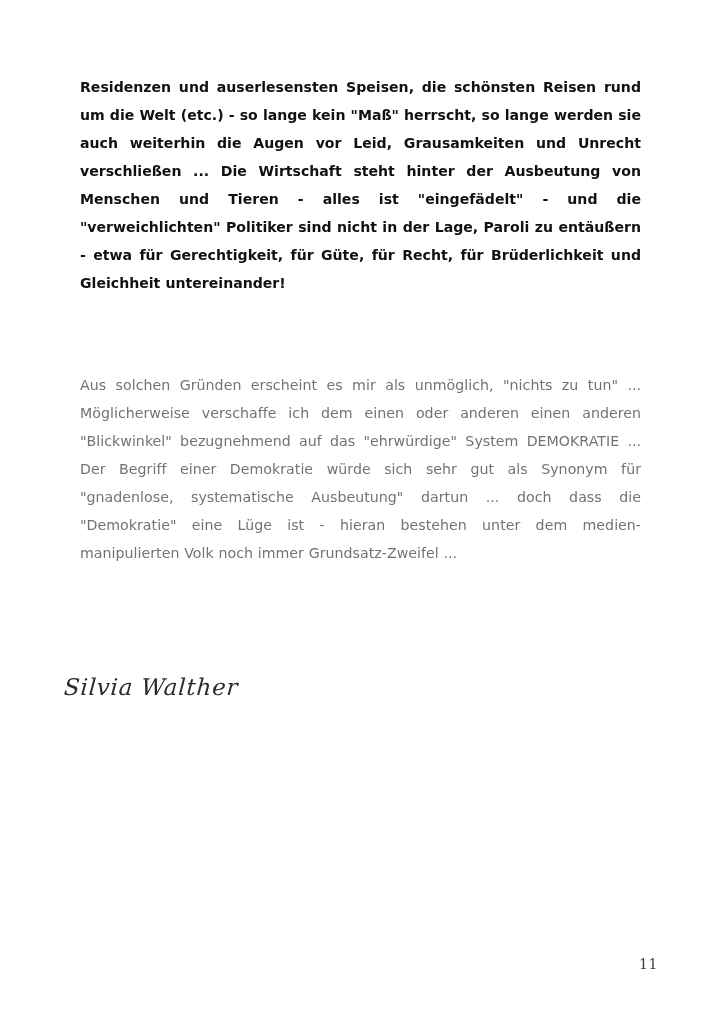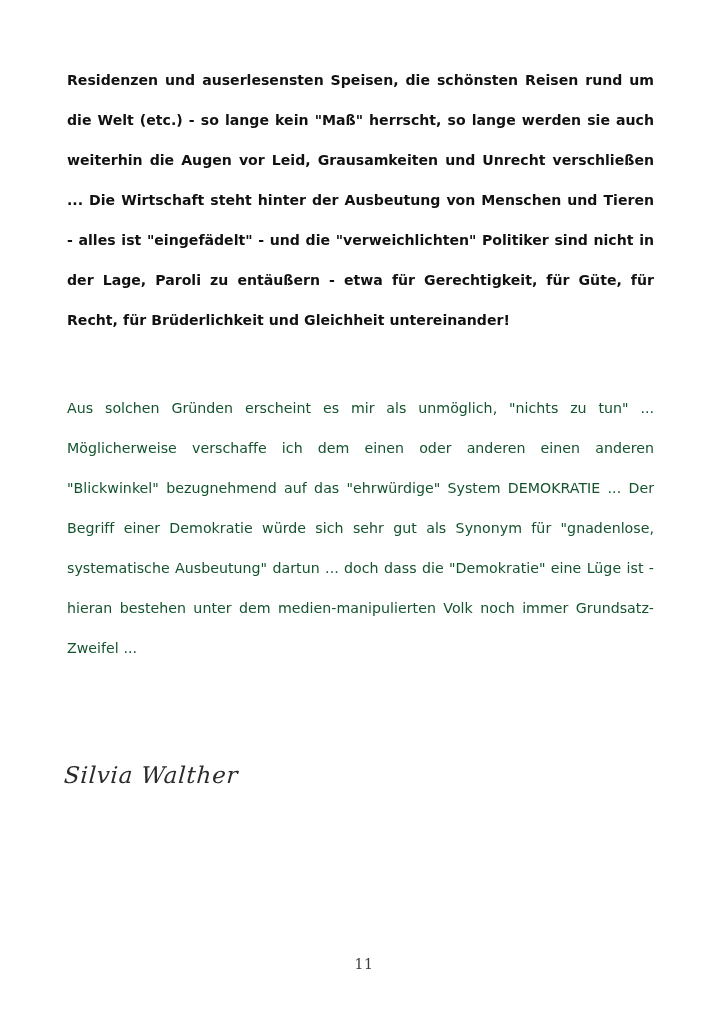--- a/index.html
+++ b/index.html
@@ -28,41 +28,41 @@
   }
 
   .text-column {
     position: absolute;
     left: 63px;
     top: 56px;
     width: 595px;
   }
 
   p.para {
-    margin: 4px;
+    margin: 17px;
     text-align: justify;
     text-justify: inter-word;
     font-size: 14.2px;
-    line-height: 40px;
+    line-height: 28px;
     color: #1b1b1b;
     letter-spacing: 0.02px;
     word-spacing: 0.2px;
     hyphens: none;
   }
 
   p.para.bold {
     font-weight: 700;
     color: #111111;
     font-size: 14.1px;
     letter-spacing: 0.0px;
   }
 
   p.para.regular {
     font-weight: 400;
-    color: #14532d;
+    color: #737373;
   }
 
   
   .gap-1 { height: 40px; }
   .gap-2 { height: 28px; }
   .gap-3 { height: 28px; }
 
   .signature-wrap {
     margin-top: 33px;
   }
@@ -79,27 +79,26 @@
     transform-origin: left bottom;
     display: inline-block;
     white-space: nowrap;
   }
 
   .page-number {
     position: absolute;
     left: 0;
     top: 955px;
     width: 658px;
-    text-align: center;
+    text-align: right;
     font-family: "DejaVu Serif", "Liberation Serif", serif;
     font-size: 14px;
     line-height: 18px;
     color: #3c3c3c;
     letter-spacing: 0.6px;
-    padding-left: 35px;
   }
 </style>
 </head>
 <body>
 
 <div class="page">
 
   <div class="text-column">
 
     <p class="para bold">Residenzen und auserlesensten Speisen, die schönsten Reisen rund um die Welt (etc.) - so lange kein "Maß" herrscht, so lange werden sie auch weiterhin die Augen vor Leid, Grausamkeiten und Unrecht verschließen ... Die Wirtschaft steht hinter der Ausbeutung von Menschen und Tieren - alles ist "eingefädelt" - und die "verweichlichten" Politiker sind nicht in der Lage, Paroli zu entäußern - etwa für Gerechtigkeit, für Güte, für Recht, für Brüderlichkeit und Gleichheit untereinander!</p>

